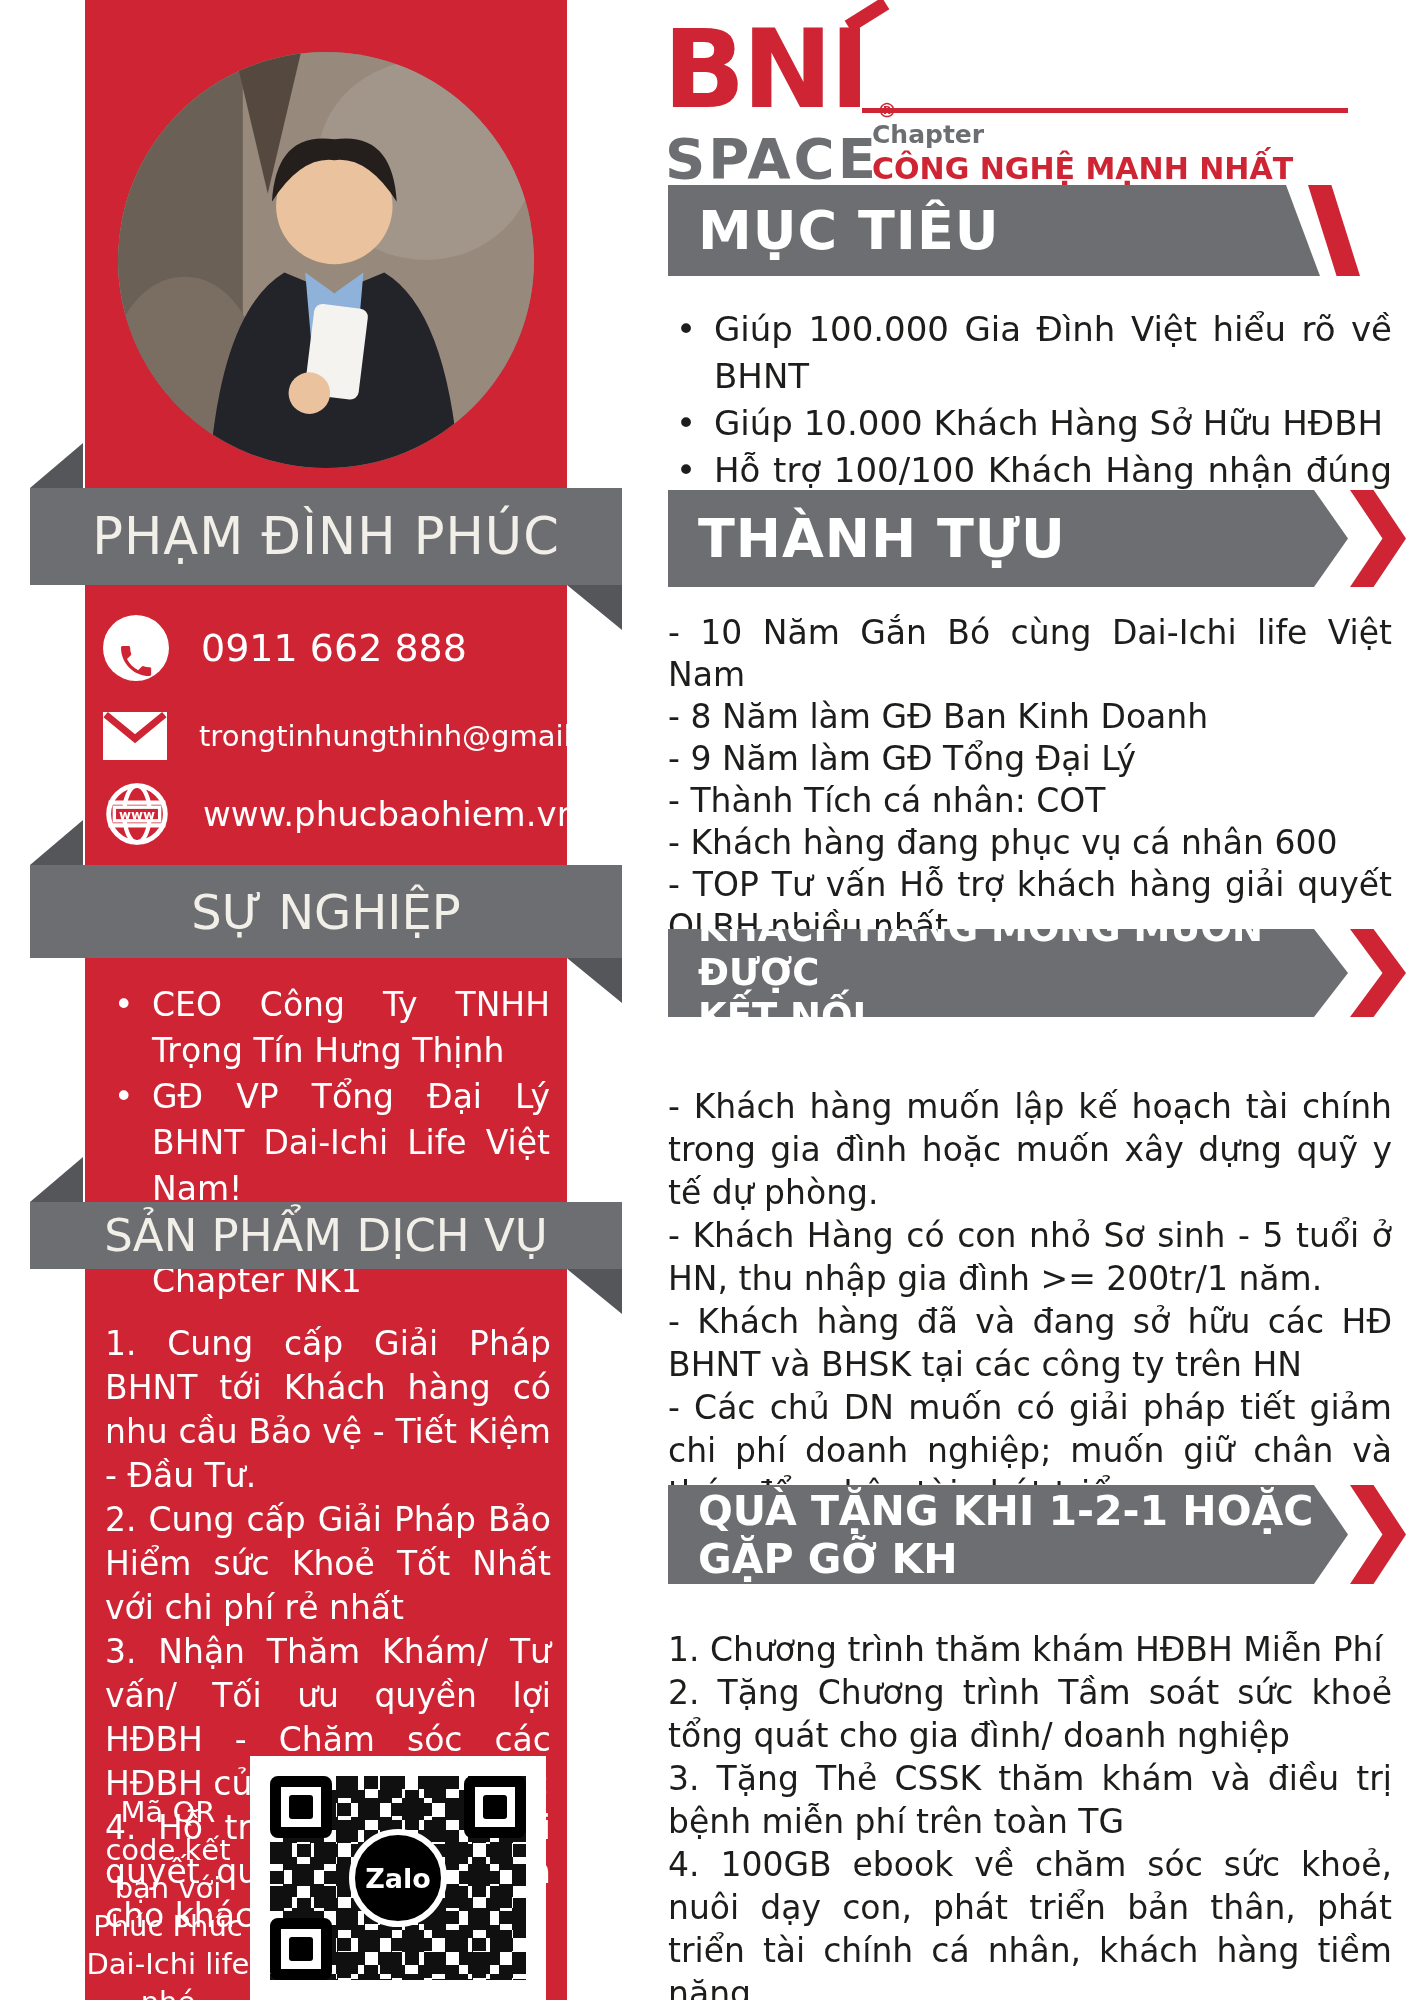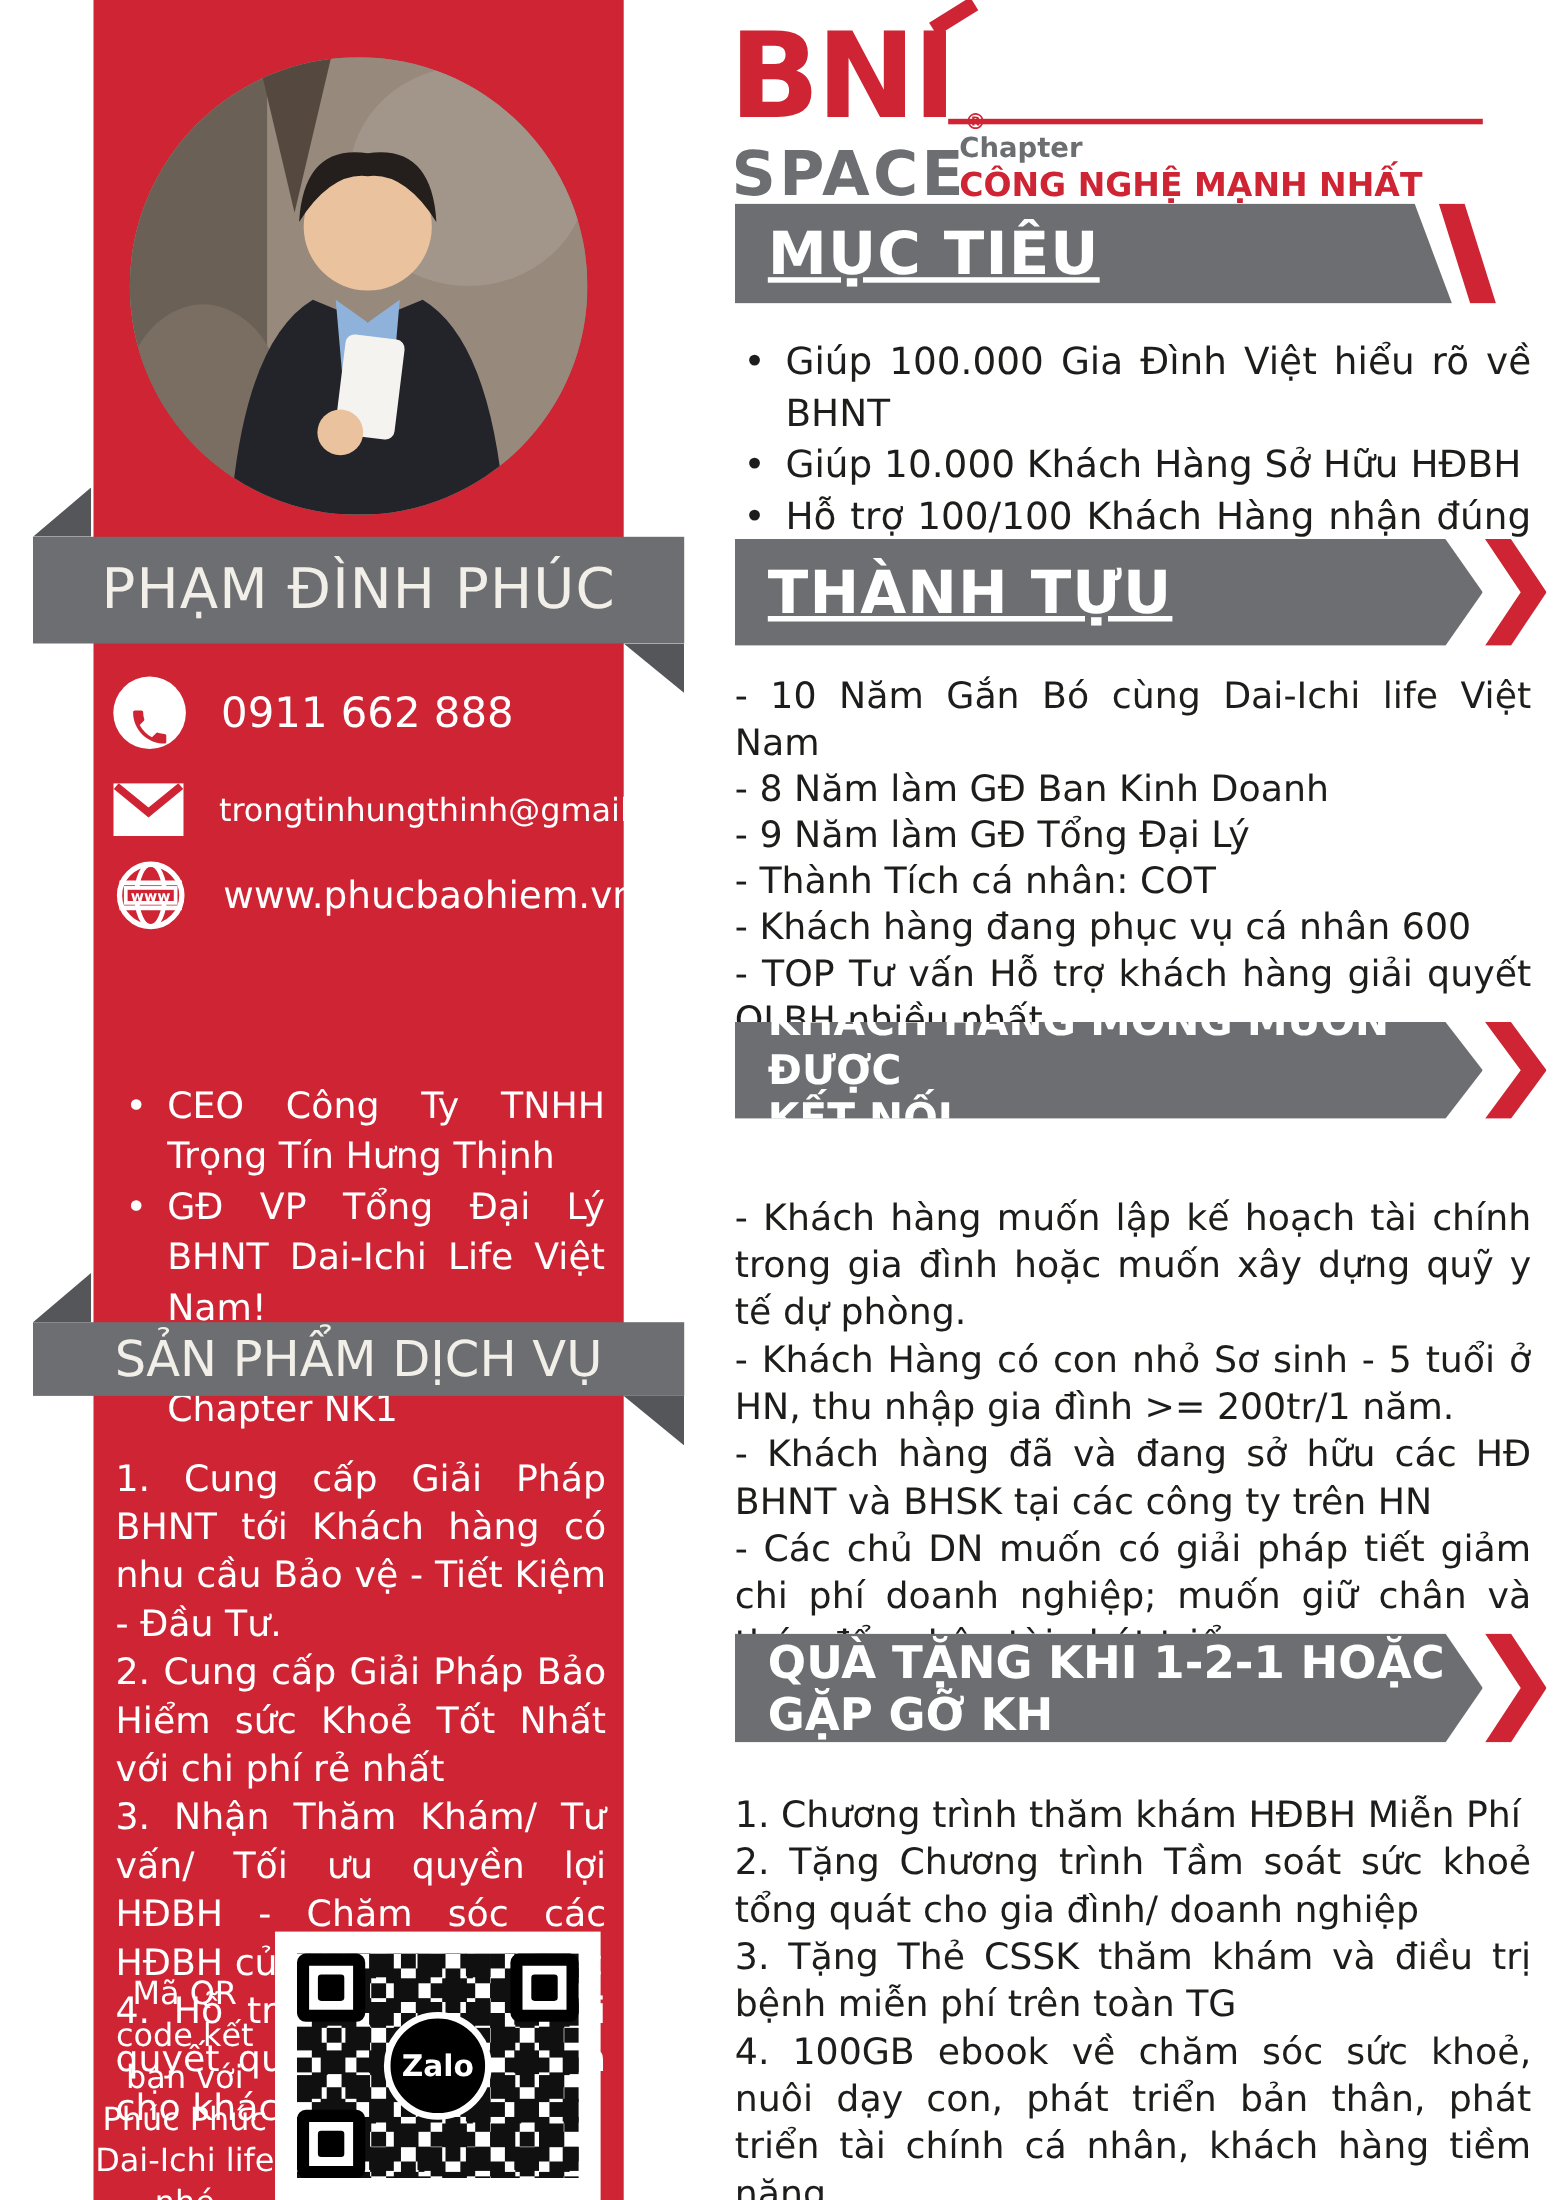--- a/index.html
+++ b/index.html
@@ -77,21 +77,21 @@
   .rb-muc{top:185px;height:91px;}
   .rb-muc .band{clip-path:polygon(0 0,calc(100% - 62px) 0,calc(100% - 28px) 100%,0 100%);}
   .rb-muc .stripe{position:absolute;right:-12px;top:0;width:52px;height:100%;background:var(--red);
       clip-path:polygon(0 0,45% 0,100% 100%,55% 100%);}
   .rb-thanh{top:490px;height:97px;}
   .rb-khach{top:929px;height:88px;}
   .rb-qua{top:1485px;height:99px;}
   .arrowband .band{clip-path:polygon(0 0,calc(100% - 34px) 0,100% 50%,calc(100% - 34px) 100%,0 100%);}
   .chev{position:absolute;right:-58px;top:0;width:56px;height:100%;background:var(--red);
       clip-path:polygon(0 0,42% 0,100% 50%,42% 100%,0 100%,58% 50%);}
-  .h-big{font-size:54px;font-weight:bold;letter-spacing:1px;text-decoration:underline;}
+  .h-big{font-size:54px;font-weight:bold;letter-spacing:1px;}
   .h-two{font-size:37px;font-weight:bold;line-height:44px;}
   .h-one{font-size:41px;font-weight:bold;}
 
   .rlist{position:absolute;left:668px;width:724px;margin:0;padding:0;list-style:none;
       color:var(--ink);text-align:justify;}
   .goals-list{top:306px;font-size:34px;line-height:47px;}
   .goals-list li{position:relative;padding-left:46px;}
   .goals-list li::before{content:"\2022";position:absolute;left:8px;}
   .ach-list{top:612px;font-size:33px;line-height:42px;}
   .conn-list{top:1085px;font-size:33px;line-height:43px;}
@@ -150,20 +150,23 @@
         <ellipse cx="12" cy="12" rx="4.5" ry="10" fill="none" stroke="#fff" stroke-width="1.5"></ellipse>
         <line x1="2" y1="8" x2="22" y2="8" stroke="#fff" stroke-width="1.5"></line>
         <line x1="2" y1="16" x2="22" y2="16" stroke="#fff" stroke-width="1.5"></line>
         <rect x="4" y="9.6" width="16" height="4.8" fill="#CE2433" stroke="#fff" stroke-width="1.2"></rect>
         <text x="12" y="13.7" text-anchor="middle" font-size="4.6" font-weight="bold" fill="#fff" font-family="DejaVu Sans, sans-serif">www</text>
       </svg>
     </span>
     <span class="txt">www.phucbaohiem.vn</span>
   </div>
 
+  <div class="lr career-ribbon">
+    <span>SỰ NGHIỆP</span>
+  </div>
 
   <ul class="career-list">
     <li>CEO Công Ty TNHH Trọng Tín Hưng Thịnh</li>
     <li>GĐ VP Tổng Đại Lý BHNT Dai-Ichi Life Việt Nam!</li>
     <li>Chủ Tịch BNI Space Chapter NK1</li>
   </ul>
 
   <div class="lr products-ribbon">
     <span>SẢN PHẨM DỊCH VỤ</span>
   </div>

